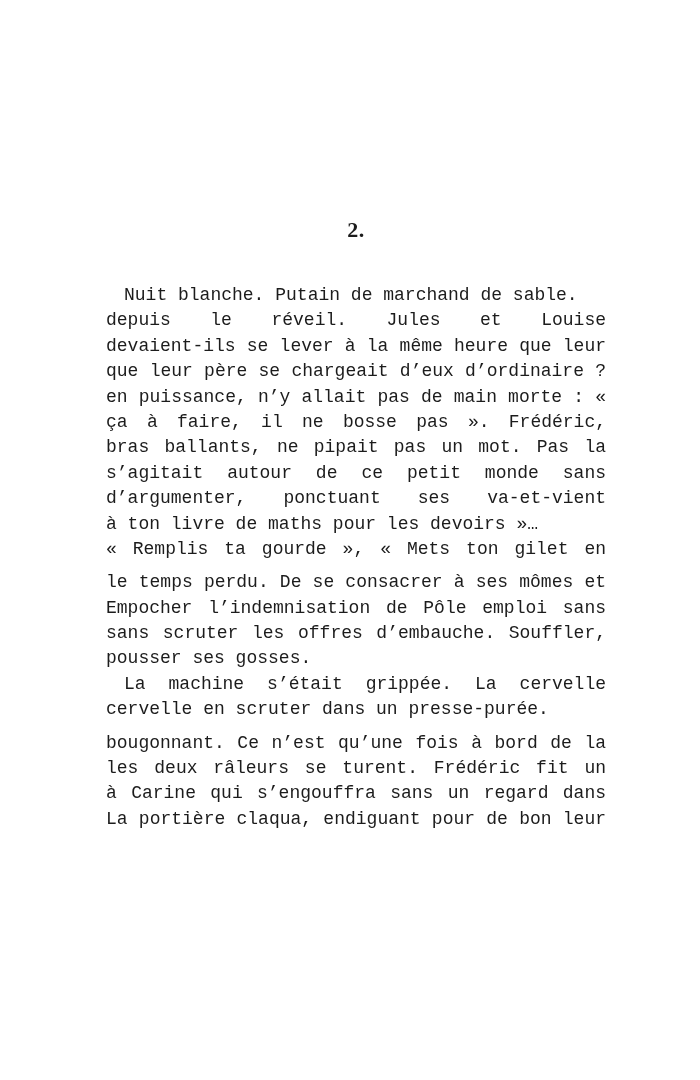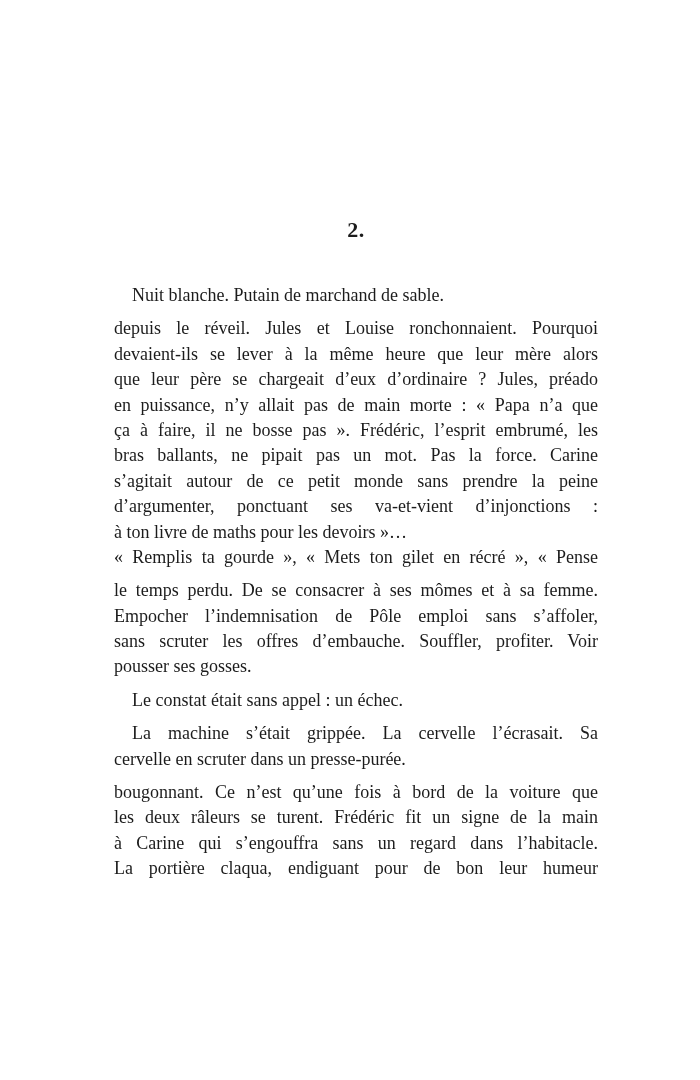--- a/index.html
+++ b/index.html
@@ -29,22 +29,23 @@
     line-height: 28px;
     font-size: 22px;
     font-weight: 700;
     text-align: center;
     letter-spacing: 0.5px;
   }
   .section + .section {
     margin-top: 8px;
   }
   .paragraph {
-    margin: 8px;
+    margin: 0;
     padding: 0;
+    font-family: Liberation Mono, monospace;
   }
   .text-line {
     height: 25.4px;
     overflow: hidden;
     text-align: justify;
     text-align-last: justify;
     white-space: normal;
   }
   .text-line.first {
     text-indent: 18px;
@@ -77,23 +78,20 @@
         </div>
       </div>
       <div class="section">
         <div class="paragraph">
           <div class="text-line">le temps perdu. De se consacrer à ses mômes et à sa femme.</div>
           <div class="text-line">Empocher l’indemnisation de Pôle emploi sans s’affoler,</div>
           <div class="text-line">sans scruter les offres d’embauche. Souffler, profiter. Voir</div>
           <div class="text-line para-end">pousser ses gosses.</div>
         </div>
         <div class="paragraph">
-          <div class="text-line first para-end">Le constat était sans appel : un échec.</div>
-        </div>
-        <div class="paragraph">
           <div class="text-line first">La machine s’était grippée. La cervelle l’écrasait. Sa</div>
           <div class="text-line para-end">cervelle en scruter dans un presse-purée.</div>
         </div>
       </div>
       <div class="section">
         <div class="paragraph">
           <div class="text-line">bougonnant. Ce n’est qu’une fois à bord de la voiture que</div>
           <div class="text-line">les deux râleurs se turent. Frédéric fit un signe de la main</div>
           <div class="text-line">à Carine qui s’engouffra sans un regard dans l’habitacle.</div>
           <div class="text-line">La portière claqua, endiguant pour de bon leur humeur</div>

